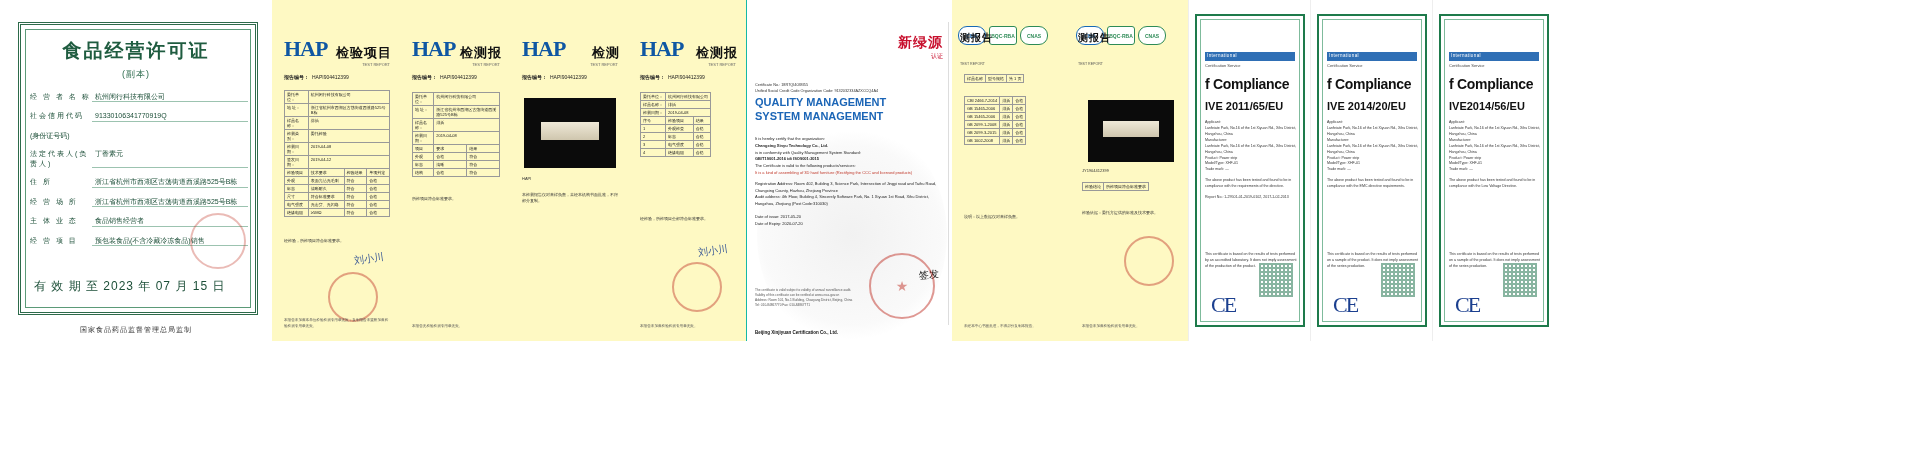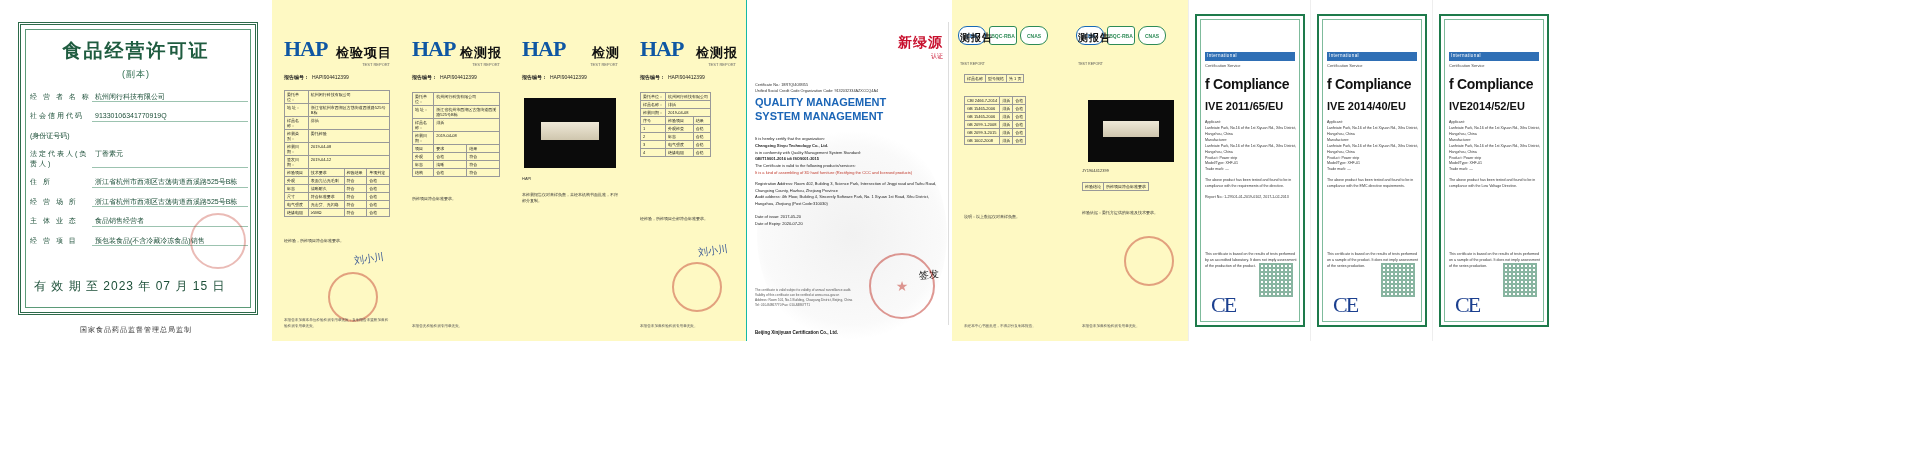--- a/index.html
+++ b/index.html
@@ -510,21 +510,21 @@
     <div class="cemark" style="top:292px;">CE</div>
     <div class="qr" style="right:18px;bottom:44px;"></div>
   </div>
 
   <div class="doc ce d10">
     <div class="border"></div>
     <div class="bar"></div>
     <div class="barlabel">International</div>
     <div class="svc">Certification Service</div>
     <h2>f Compliance</h2>
-    <div class="std">IVE 2014/40/EU</div>
+    <div class="std">IVE 2014/20/EU</div>
     <div class="blk" style="top:120px;">
       <div>Applicant:</div>
       <div>Lanfeiate Park, No.16 of the 1st Xiyuan Rd., Xihu District, Hangzhou, China</div>
       <div>Manufacturer:</div>
       <div>Lanfeiate Park, No.16 of the 1st Xiyuan Rd., Xihu District, Hangzhou, China</div>
       <div>Product: Power strip</div>
       <div>Model/Type: XHF-01</div>
       <div>Trade mark: —</div>
       <div style="margin-top:5px;">The above product has been tested and found to be in compliance with the EMC directive requirements.</div>
     </div>
@@ -532,21 +532,21 @@
     <div class="cemark" style="top:292px;">CE</div>
     <div class="qr" style="right:18px;bottom:44px;"></div>
   </div>
 
   <div class="doc ce d11">
     <div class="border"></div>
     <div class="bar"></div>
     <div class="barlabel">International</div>
     <div class="svc">Certification Service</div>
     <h2>f Compliance</h2>
-    <div class="std">IVE2014/52/EU</div>
+    <div class="std">IVE2014/56/EU</div>
     <div class="blk" style="top:120px;">
       <div>Applicant:</div>
       <div>Lanfeiate Park, No.16 of the 1st Xiyuan Rd., Xihu District, Hangzhou, China</div>
       <div>Manufacturer:</div>
       <div>Lanfeiate Park, No.16 of the 1st Xiyuan Rd., Xihu District, Hangzhou, China</div>
       <div>Product: Power strip</div>
       <div>Model/Type: XHF-01</div>
       <div>Trade mark: —</div>
       <div style="margin-top:5px;">The above product has been tested and found to be in compliance with the Low Voltage Directive.</div>
     </div>

